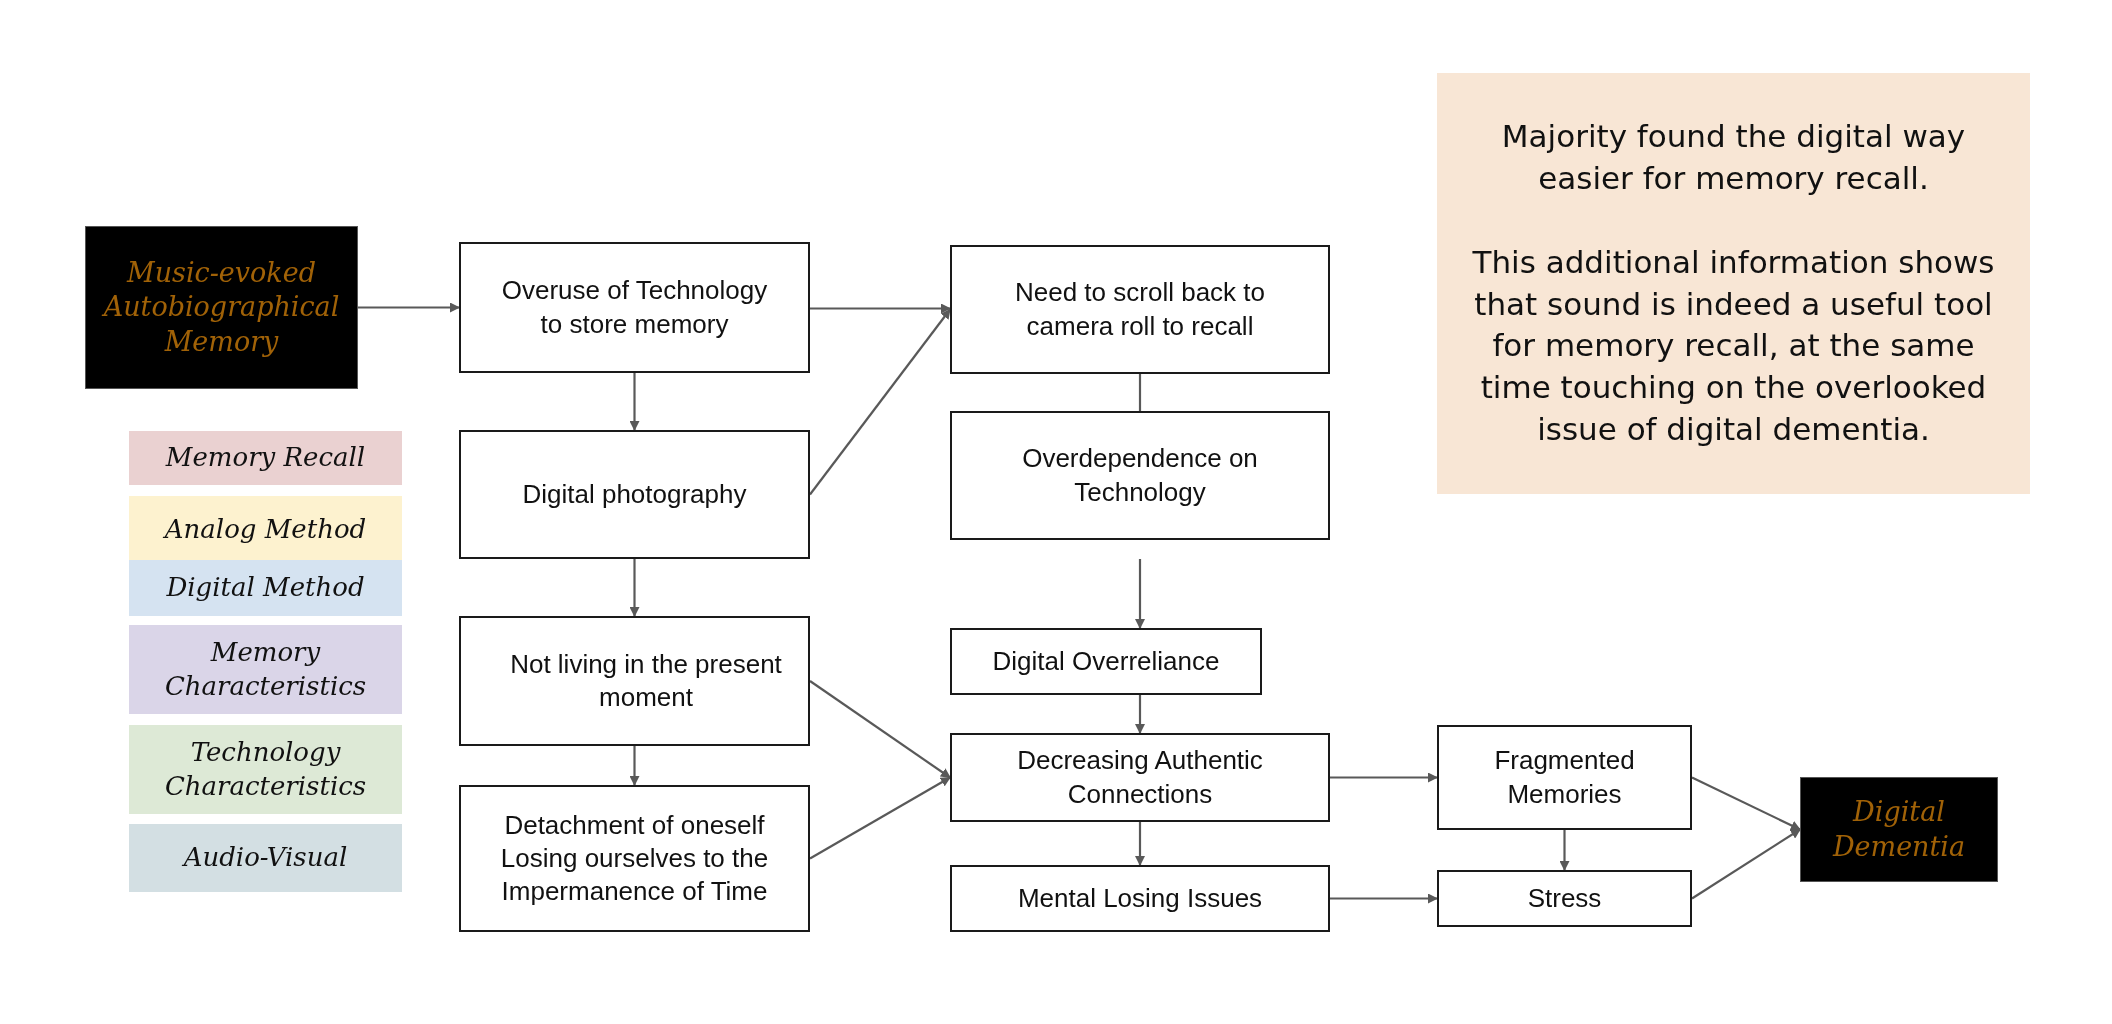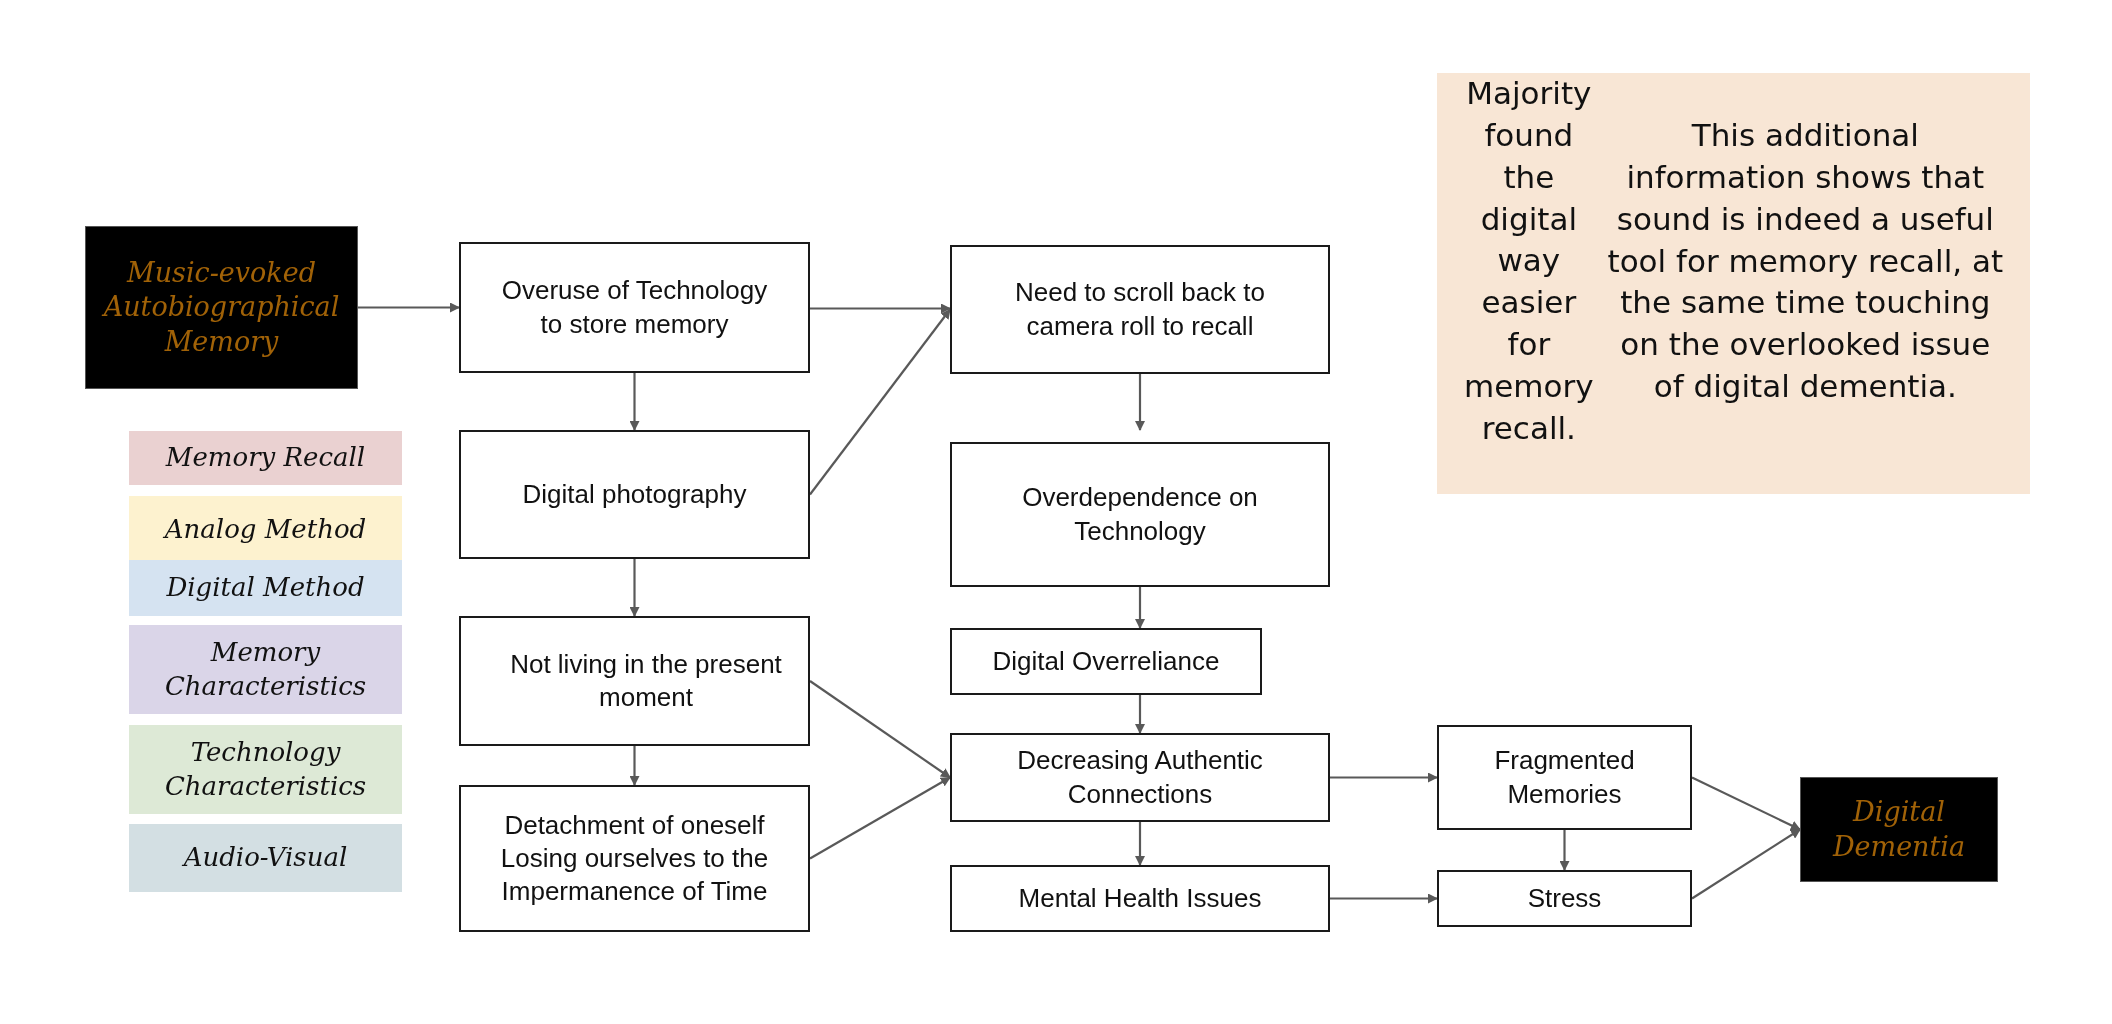--- a/index.html
+++ b/index.html
@@ -5,21 +5,21 @@
   html, body { margin:0; padding:0; background:#ffffff; }
   body { width:2112px; height:1024px; position:relative; overflow:hidden;
          font-family:"DejaVu Sans", sans-serif; color:#111; }
   .node { position:absolute; box-sizing:border-box; display:flex; align-items:center;
           justify-content:center; text-align:center; white-space:pre-line; line-height:1.28; }
   .flow { border:2.5px solid #1a1a1a; background:#fff; font-size:26px; font-family:"Liberation Sans", sans-serif; color:#111; padding:0 8px; }
   .dark { background:#000; color:#a16207; font-family:"DejaVu Serif", serif; font-style:italic; font-size:27px; border:1.5px solid #555; }
   .legend { font-family:"DejaVu Serif", serif; font-style:italic; font-size:26px; color:#111; line-height:1.3;margin-left:44px; }
   .note { position:absolute; background:#f8e6d5; box-sizing:border-box; text-align:center;
           font-family:"DejaVu Sans", sans-serif; font-size:31px; color:#111; line-height:1.35;
-          display:flex; flex-direction:row; justify-content:center; padding:0 20px; }
+          display:flex; flex-direction:column; justify-content:center; padding:0 20px; }
   .note p { margin:0; }
   .note p + p { margin-top:42px; }
   svg.edges { position:absolute; left:0; top:0; width:2112px; height:1024px; pointer-events:none; }
 </style>
 </head>
 <body>
 
 <svg class="edges" xmlns="http://www.w3.org/2000/svg">
   <defs>
     <marker id="arrowhead" markerWidth="10" markerHeight="10" refX="9" refY="5" orient="auto" markerUnits="userSpaceOnUse" viewBox="0 0 10 10">
@@ -66,26 +66,26 @@
 to store memory</div>
 <div class="node flow" id="node-digital_photography" style="left:459px; top:430px; width:351px; height:129px;">Digital photography</div>
 <div class="node flow" id="node-not_living" style="left:459px; top:616px; width:351px; height:130px;padding-left:31px;">Not living in the present
 moment</div>
 <div class="node flow" id="node-detachment" style="left:459px; top:785px; width:351px; height:147px;">Detachment of oneself
 Losing ourselves to the
 Impermanence of Time</div>
 
 <div class="node flow" id="node-need_scroll" style="left:950px; top:245px; width:380px; height:129px;">Need to scroll back to
 camera roll to recall</div>
-<div class="node flow" id="node-overdependence" style="left:950px; top:442px; width:380px; height:145px;">Overdependence on
+<div class="node flow" id="node-overdependence" style="left:950px; top:411px; width:380px; height:129px;">Overdependence on
 Technology</div>
 <div class="node flow" id="node-digital_overreliance" style="left:950px; top:628px; width:312px; height:67px;">Digital Overreliance</div>
 <div class="node flow" id="node-decreasing_connections" style="left:950px; top:733px; width:380px; height:89px;">Decreasing Authentic
 Connections</div>
-<div class="node flow" id="node-mental_health" style="left:950px; top:865px; width:380px; height:67px;">Mental Health Issues</div>
+<div class="node flow" id="node-mental_health" style="left:950px; top:865px; width:380px; height:67px;">Mental Losing Issues</div>
 
 <div class="node flow" id="node-fragmented_memories" style="left:1437px; top:725px; width:255px; height:105px;">Fragmented
 Memories</div>
 <div class="node flow" id="node-stress" style="left:1437px; top:870px; width:255px; height:57px;">Stress</div>
 
 <div class="node dark" id="node-dementia" style="left:1800px; top:777px; width:198px; height:105px;">Digital
 Dementia</div>
 
 <div class="note" style="left: 1437px; top: 73px; width: 593px; height: 421px; background: rgb(248, 230, 213);">
   <p>Majority found the digital way easier for memory recall.</p>

